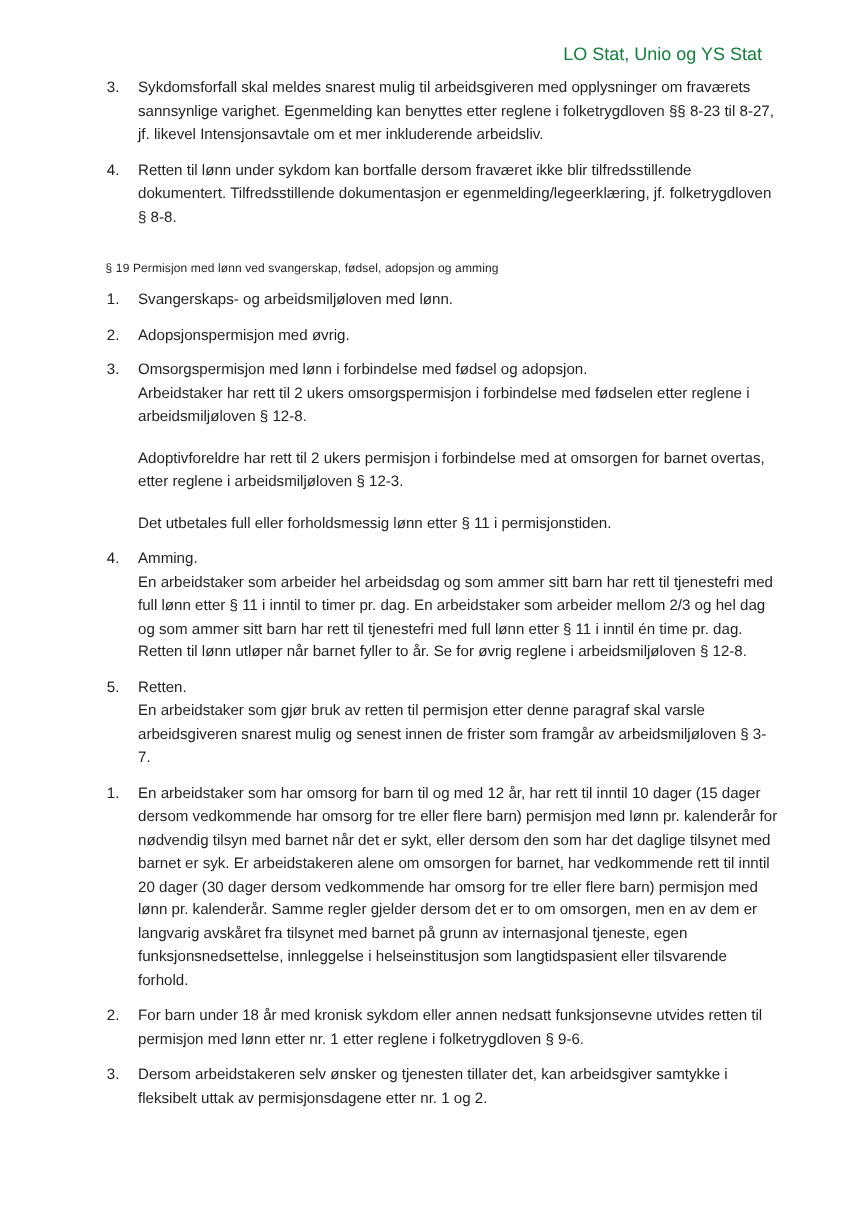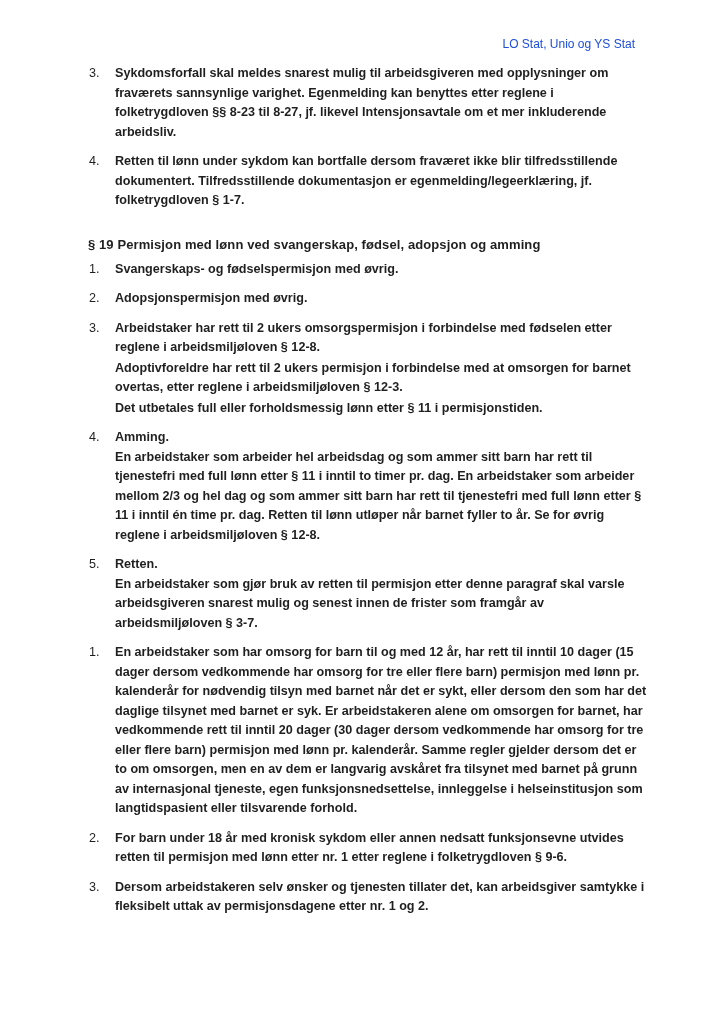--- a/index.html
+++ b/index.html
@@ -3,65 +3,66 @@
 <meta charset="utf-8">
 <style>
   html, body { margin: 0; padding: 0; background: #ffffff; }
   body {
     width: 719px; height: 1016px; overflow: hidden; position: relative;
     font-family: "Liberation Sans", sans-serif; color: #1f1f1f;
     font-size: 12.6px;
   }
   .header {
     position: absolute; top: 37px; right: 84px;
-    font-size: 12px; color: #1d4ed8;
+    font-size: 15px; color: #15803d;
   }
   .content { position: absolute; left: 88px; top: 64px; width: 560px; }
   .item { position: relative; padding-left: 27px; line-height: 19.5px; margin-bottom: 10px; }
   .num { position: absolute; left: 1px; top: 0; }
-  .para { margin: 0; font-weight: bold; }
-  .para + .para.spaced { margin-top: 1px; }
+  .para { margin: 0; }
+  .para + .para.spaced { margin-top: 15px; }
   .heading {
-    font-weight: bold; font-size: 13px; margin: 24px 0 6px 0; line-height: 19px; letter-spacing: 0.1px;
+    font-weight: normal; font-size: 10px; margin: 24px 0 6px 0; line-height: 19px; letter-spacing: 0.1px;
   }
   .section { }
 </style>
 </head>
 <body>
 
 <div class="header">LO Stat, Unio og YS Stat</div>
 
 <div class="content">
 
   <div class="section">
     <div class="item">
       <span class="num">3.</span>
       <p class="para">Sykdomsforfall skal meldes snarest mulig til arbeidsgiveren med opplysninger om fraværets sannsynlige varighet. Egenmelding kan benyttes etter reglene i folketrygdloven §§ 8-23 til 8-27, jf. likevel Intensjonsavtale om et mer inkluderende arbeidsliv.</p>
     </div>
     <div class="item">
       <span class="num">4.</span>
-      <p class="para">Retten til lønn under sykdom kan bortfalle dersom fraværet ikke blir tilfredsstillende dokumentert. Tilfredsstillende dokumentasjon er egenmelding/legeerklæring, jf. folketrygdloven § 1-7.</p>
+      <p class="para">Retten til lønn under sykdom kan bortfalle dersom fraværet ikke blir tilfredsstillende dokumentert. Tilfredsstillende dokumentasjon er egenmelding/legeerklæring, jf. folketrygdloven § 8-8.</p>
     </div>
   </div>
 
   <div class="section">
     <div class="heading">§ 19 Permisjon med lønn ved svangerskap, fødsel, adopsjon og amming</div>
 
     <div class="item">
       <span class="num">1.</span>
-      <p class="para">Svangerskaps- og fødselspermisjon med øvrig.</p>
+      <p class="para">Svangerskaps- og arbeidsmiljøloven med lønn.</p>
     </div>
 
     <div class="item">
       <span class="num">2.</span>
       <p class="para">Adopsjonspermisjon med øvrig.</p>
     </div>
 
     <div class="item">
       <span class="num">3.</span>
+      <p class="para">Omsorgspermisjon med lønn i forbindelse med fødsel og adopsjon.</p>
       <p class="para">Arbeidstaker har rett til 2 ukers omsorgspermisjon i forbindelse med fødselen etter reglene i arbeidsmiljøloven § 12-8.</p>
       <p class="para spaced">Adoptivforeldre har rett til 2 ukers permisjon i forbindelse med at omsorgen for barnet overtas, etter reglene i arbeidsmiljøloven § 12-3.</p>
       <p class="para spaced">Det utbetales full eller forholdsmessig lønn etter § 11 i permisjonstiden.</p>
     </div>
 
     <div class="item">
       <span class="num">4.</span>
       <p class="para">Amming.</p>
       <p class="para">En arbeidstaker som arbeider hel arbeidsdag og som ammer sitt barn har rett til tjenestefri med full lønn etter § 11 i inntil to timer pr. dag. En arbeidstaker som arbeider mellom 2/3 og hel dag og som ammer sitt barn har rett til tjenestefri med full lønn etter § 11 i inntil én time pr. dag. Retten til lønn utløper når barnet fyller to år. Se for øvrig reglene i arbeidsmiljøloven § 12-8.</p>
     </div>

